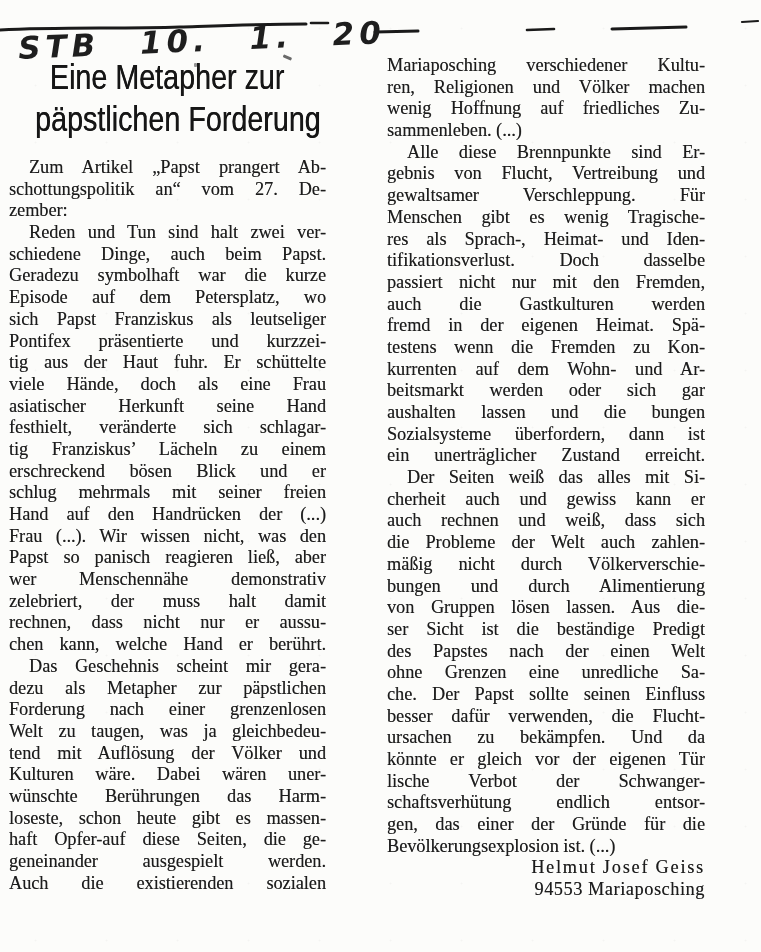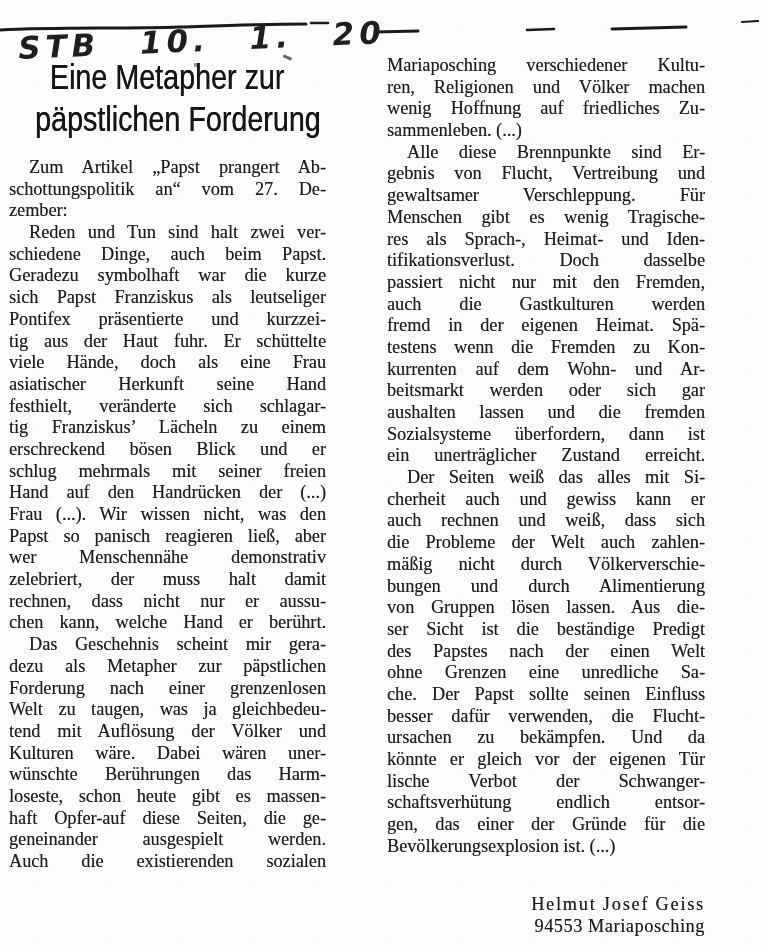--- a/index.html
+++ b/index.html
@@ -34,21 +34,21 @@
   .col-left  { left:9px;  top:157px; width:317px; }
   .col-right { left:387px; top:55px;  width:318px; }
   .line {
     font-size:18.2px; line-height:21.7px; height:21.7px;
     text-align:justify; text-align-last:justify;
     overflow:hidden; white-space:normal;
   }
   .line.indent   { text-indent:20px; }
   .line.lastline { text-align-last:left; }
   .sig { text-align:right; text-align-last:right; }
-  .sig-name { letter-spacing:1.8px;margin-top:37px; }
+  .sig-name { letter-spacing:1.8px; }
   .sig-loc  { letter-spacing:0.6px; }
   .speck { position:absolute; background:#6a6a6a; border-radius:1px; }
   .speck-a { left:283px; top:56px; width:9px; height:2.5px; transform:rotate(24deg); }
   .speck-b { left:194px; top:63px; width:3px; height:4px; opacity:0.7; }
 </style>
 </head>
 <body>
 
 <div class="page">
 
@@ -72,20 +72,21 @@
   </div>
 
   <div class="col col-left">
     <div>
         <div class="line indent">Zum Artikel „Papst prangert Ab-</div>
         <div class="line">schottungspolitik an“ vom 27. De-</div>
         <div class="line lastline">zember:</div>
         <div class="line indent">Reden und Tun sind halt zwei ver-</div>
         <div class="line">schiedene Dinge, auch beim Papst.</div>
         <div class="line">Geradezu symbolhaft war die kurze</div>
+        <div class="line">Episode auf dem Petersplatz, wo</div>
         <div class="line">sich Papst Franziskus als leutseliger</div>
         <div class="line">Pontifex präsentierte und kurzzei-</div>
         <div class="line">tig aus der Haut fuhr. Er schüttelte</div>
         <div class="line">viele Hände, doch als eine Frau</div>
         <div class="line">asiatischer Herkunft seine Hand</div>
         <div class="line">festhielt, veränderte sich schlagar-</div>
         <div class="line">tig Franziskus’ Lächeln zu einem</div>
         <div class="line">erschreckend bösen Blick und er</div>
         <div class="line">schlug mehrmals mit seiner freien</div>
         <div class="line">Hand auf den Handrücken der (...)</div>
@@ -120,21 +121,21 @@
         <div class="line">gewaltsamer Verschleppung. Für</div>
         <div class="line">Menschen gibt es wenig Tragische-</div>
         <div class="line">res als Sprach-, Heimat- und Iden-</div>
         <div class="line">tifikationsverlust. Doch dasselbe</div>
         <div class="line">passiert nicht nur mit den Fremden,</div>
         <div class="line">auch die Gastkulturen werden</div>
         <div class="line">fremd in der eigenen Heimat. Spä-</div>
         <div class="line">testens wenn die Fremden zu Kon-</div>
         <div class="line">kurrenten auf dem Wohn- und Ar-</div>
         <div class="line">beitsmarkt werden oder sich gar</div>
-        <div class="line">aushalten lassen und die fremden</div>
+        <div class="line">aushalten lassen und die bungen</div>
         <div class="line">Sozialsysteme überfordern, dann ist</div>
         <div class="line">ein unerträglicher Zustand erreicht.</div>
         <div class="line indent">Der Seiten weiß das alles mit Si-</div>
         <div class="line">cherheit auch und gewiss kann er</div>
         <div class="line">auch rechnen und weiß, dass sich</div>
         <div class="line">die Probleme der Welt auch zahlen-</div>
         <div class="line">mäßig nicht durch Völkerverschie-</div>
         <div class="line">bungen und durch Alimentierung</div>
         <div class="line">von Gruppen lösen lassen. Aus die-</div>
         <div class="line">ser Sicht ist die beständige Predigt</div>

